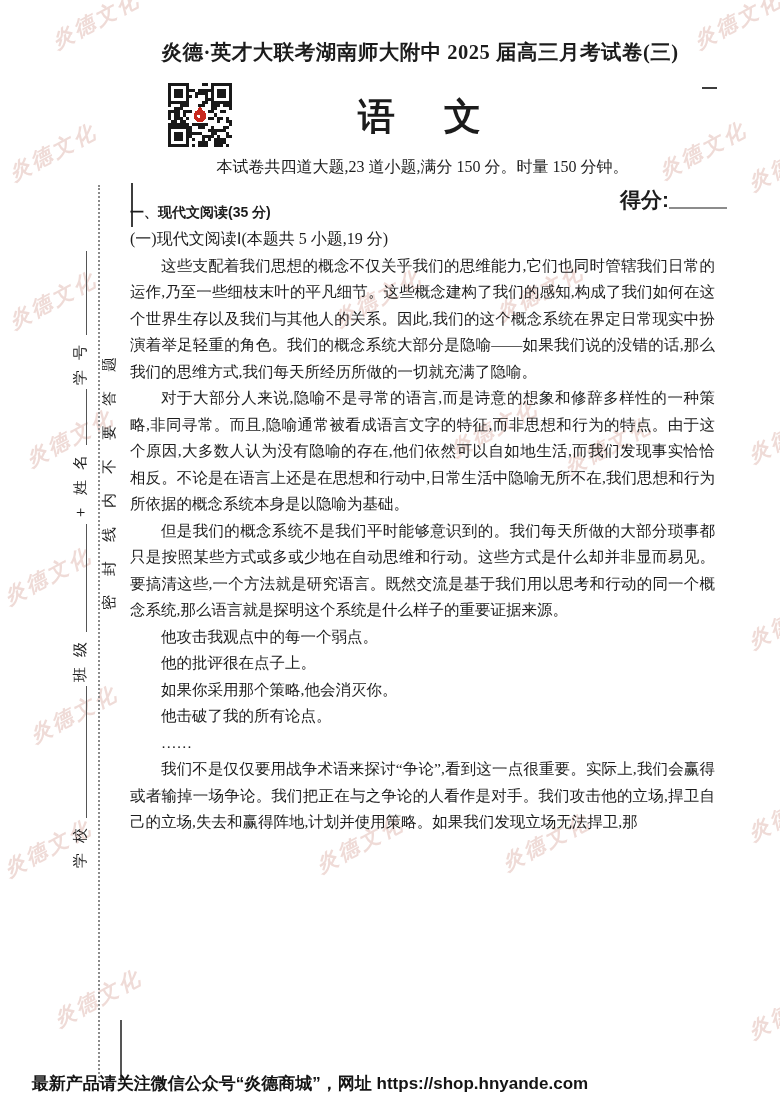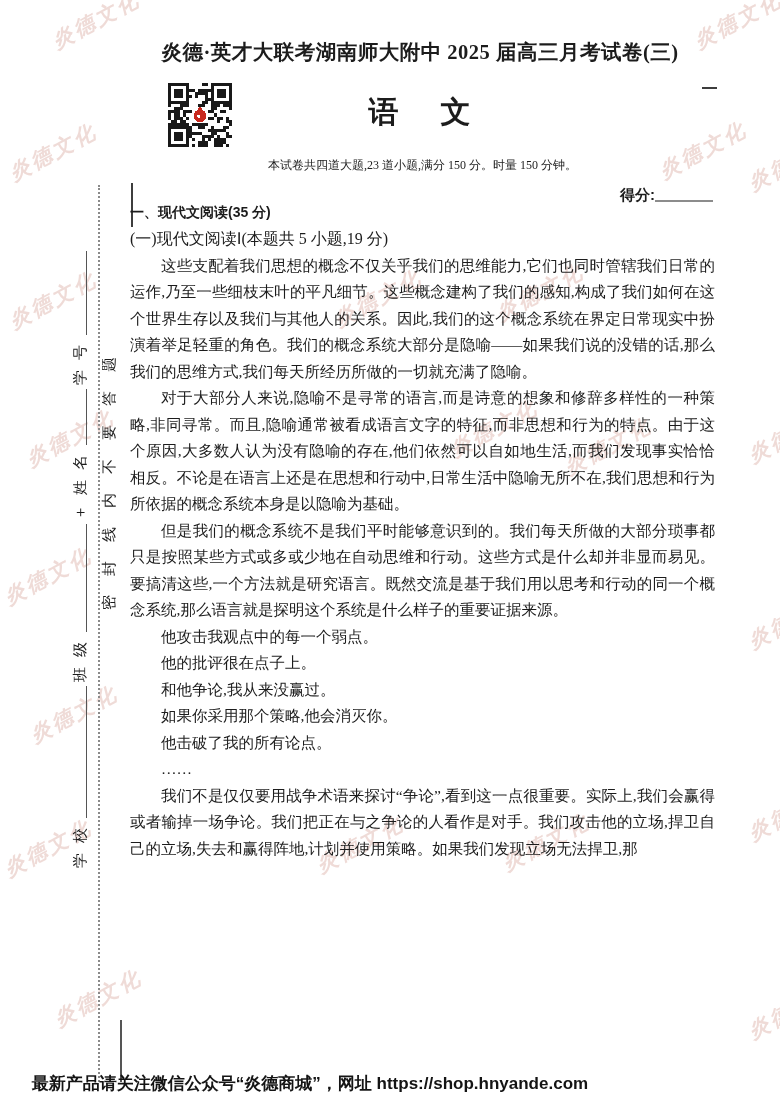--- a/index.html
+++ b/index.html
@@ -7,23 +7,23 @@
         overflow:hidden;font-family:"Liberation Serif",serif;color:#1c1c1c;}
   
   .wm{position:absolute;font-size:21px;font-style:italic;font-weight:bold;
       color:rgba(216,164,156,0.40);transform:rotate(-28deg);letter-spacing:3px;
       white-space:nowrap;pointer-events:none;}
   
   .header-title{position:absolute;left:120px;top:38px;width:600px;text-align:center;
       font-weight:bold;font-size:20.5px;letter-spacing:0.5px;}
   .qr{position:absolute;left:168px;top:83px;width:64px;height:64px;}
   .subject-title{position:absolute;left:130px;top:92px;width:585px;text-align:center;
-      font-size:30px;font-weight:bold;letter-spacing:6px;}
-  .exam-info{position:absolute;left:130px;top:157px;width:585px;text-align:center;font-size:12px;}
-  .score{position:absolute;left:620px;top:186px;font-weight:bold;font-size:15px;
+      font-size:37px;font-weight:bold;letter-spacing:6px;}
+  .exam-info{position:absolute;left:130px;top:157px;width:585px;text-align:center;font-size:16px;}
+  .score{position:absolute;left:620px;top:186px;font-weight:bold;font-size:21px;
       font-family:"Liberation Sans",sans-serif;}
   .score-line{display:inline-block;width:58px;height:14px;border-bottom:2px solid #8c8c8c;
       vertical-align:-2px;}
   
   .content{position:absolute;left:130px;top:199px;width:585px;font-size:15.5px;
       line-height:26.5px;text-align:justify;}
   .sec-h{font-weight:bold;font-size:14px;font-family:"Liberation Sans",sans-serif;line-height:27px;}
   .sub-h{font-size:16px;}
   .instr{text-indent:2em;}
   .para{text-indent:2em;}
@@ -346,21 +346,20 @@
     <div class="sec-h">一、现代文阅读(35 分)</div>
     <div class="sub-h">(一)现代文阅读Ⅰ(本题共 5 小题,19 分)</div>
     <div>
         <div class="para">这些支配着我们思想的概念不仅关乎我们的思维能力,它们也同时管辖我们日常的运作,乃至一些细枝末叶的平凡细节。这些概念建构了我们的感知,构成了我们如何在这个世界生存以及我们与其他人的关系。因此,我们的这个概念系统在界定日常现实中扮演着举足轻重的角色。我们的概念系统大部分是隐喻——如果我们说的没错的话,那么我们的思维方式,我们每天所经历所做的一切就充满了隐喻。</div>
         <div class="para">对于大部分人来说,隐喻不是寻常的语言,而是诗意的想象和修辞多样性的一种策略,非同寻常。而且,隐喻通常被看成语言文字的特征,而非思想和行为的特点。由于这个原因,大多数人认为没有隐喻的存在,他们依然可以自如地生活,而我们发现事实恰恰相反。不论是在语言上还是在思想和行动中,日常生活中隐喻无所不在,我们思想和行为所依据的概念系统本身是以隐喻为基础。</div>
         <div class="para">但是我们的概念系统不是我们平时能够意识到的。我们每天所做的大部分琐事都只是按照某些方式或多或少地在自动思维和行动。这些方式是什么却并非显而易见。要搞清这些,一个方法就是研究语言。既然交流是基于我们用以思考和行动的同一个概念系统,那么语言就是探明这个系统是什么样子的重要证据来源。</div>
       </div>
     <div>
         <div class="quote">他攻击我观点中的每一个弱点。</div>
         <div class="quote">他的批评很在点子上。</div>
-        <div class="quote">和他争论,我从来没赢过。</div>
         <div class="quote">如果你采用那个策略,他会消灭你。</div>
         <div class="quote">他击破了我的所有论点。</div>
         <div class="quote">……</div>
       </div>
     <div class="closing">我们不是仅仅要用战争术语来探讨“争论”,看到这一点很重要。实际上,我们会赢得或者输掉一场争论。我们把正在与之争论的人看作是对手。我们攻击他的立场,捍卫自己的立场,失去和赢得阵地,计划并使用策略。如果我们发现立场无法捍卫,那</div>
   </div>
 
   <div class="promo">最新产品请关注微信公众号“炎德商城”，网址 https://shop.hnyande.com</div>
 </div>
 

